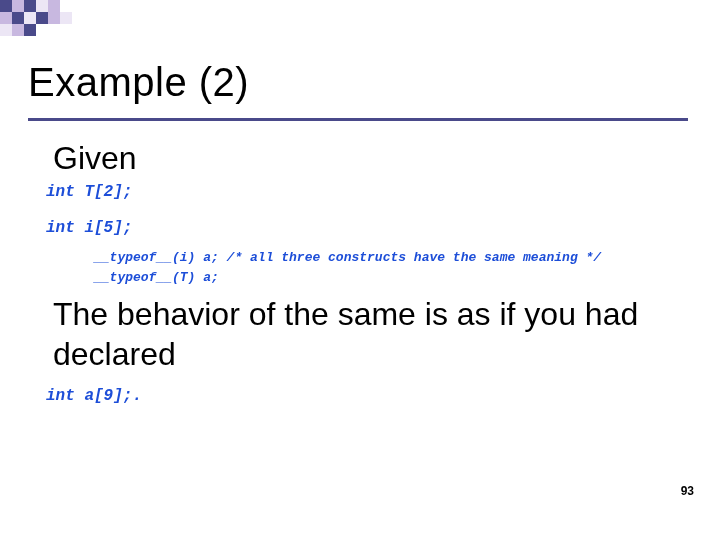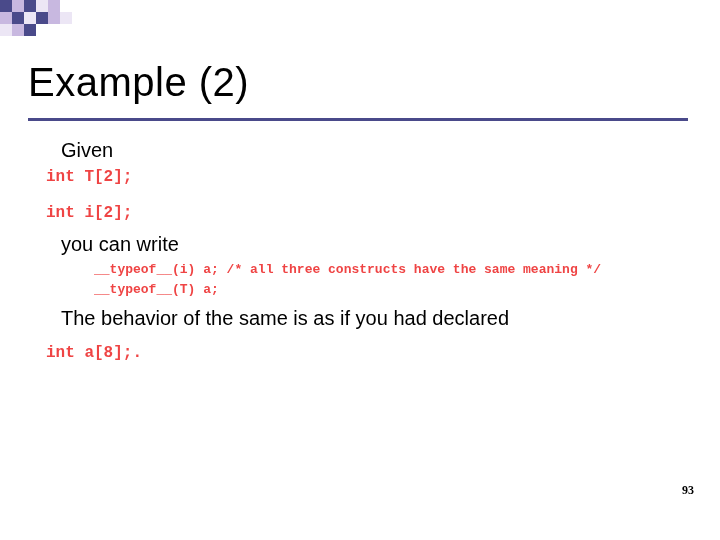--- a/index.html
+++ b/index.html
@@ -55,45 +55,46 @@
 
   .body {
     position: absolute;
     left: 46px;
     top: 138px;
     width: 650px;
   }
 
   .plain {
     font-family: Arial, Helvetica, sans-serif;
-    font-size: 20px;
-    margin: 0 0 4px 15px;
+    font-size: 32px;
+    margin: 0 0 4px 7px;
     line-height: 1.25;
   }
   .code {
     font-family: "Courier New", Courier, monospace;
     font-size: 16px;
     font-weight: bold;
-    color: #ef4444;
+    color: #1d4ed8;
     white-space: pre;
     margin: 2px 0 2px 0;
     line-height: 1.35;
+    font-style: italic;
   }
   .code.sm {
     font-size: 13px;
     margin-left: 48px;
   }
   .gap-s { height: 6px; }
   .gap-m { height: 10px; }
 
   .pagenum {
     position: absolute;
     right: 26px;
     bottom: 18px;
-    font-family: Liberation Serif, serif;
+    font-family: Liberation Sans, sans-serif;
     font-size: 12px;
     font-weight: bold;
     color: #000;
   }
 </style>
 </head>
 <body>
 
 <div class="slide">
 
@@ -116,25 +117,24 @@
     <div class="sq dk" style="left:24px; top:24px;"></div>
   </div>
 
   <div class="title">Example (2)</div>
   <div class="rule"></div>
 
   <div class="body">
     <div class="plain">Given</div>
     <div class="code">int T[2];</div>
     <div class="gap-m"></div>
-    <div class="code">int i[2];</div>
+    <div class="code">int i[5];</div>
     <div class="gap-s"></div>
-    <div class="plain">you can write</div>
     <div class="code sm">__typeof__(i) a; /* all three constructs have the same meaning */</div>
     <div class="code sm">__typeof__(T) a;</div>
     <div class="gap-s"></div>
     <div class="plain">The behavior of the same is as if you had declared</div>
     <div class="gap-s"></div>
-    <div class="code">int a[8];.</div>
+    <div class="code">int a[9];.</div>
   </div>
 
   <div class="pagenum">93</div>
 </div>
 
 </body></html>

